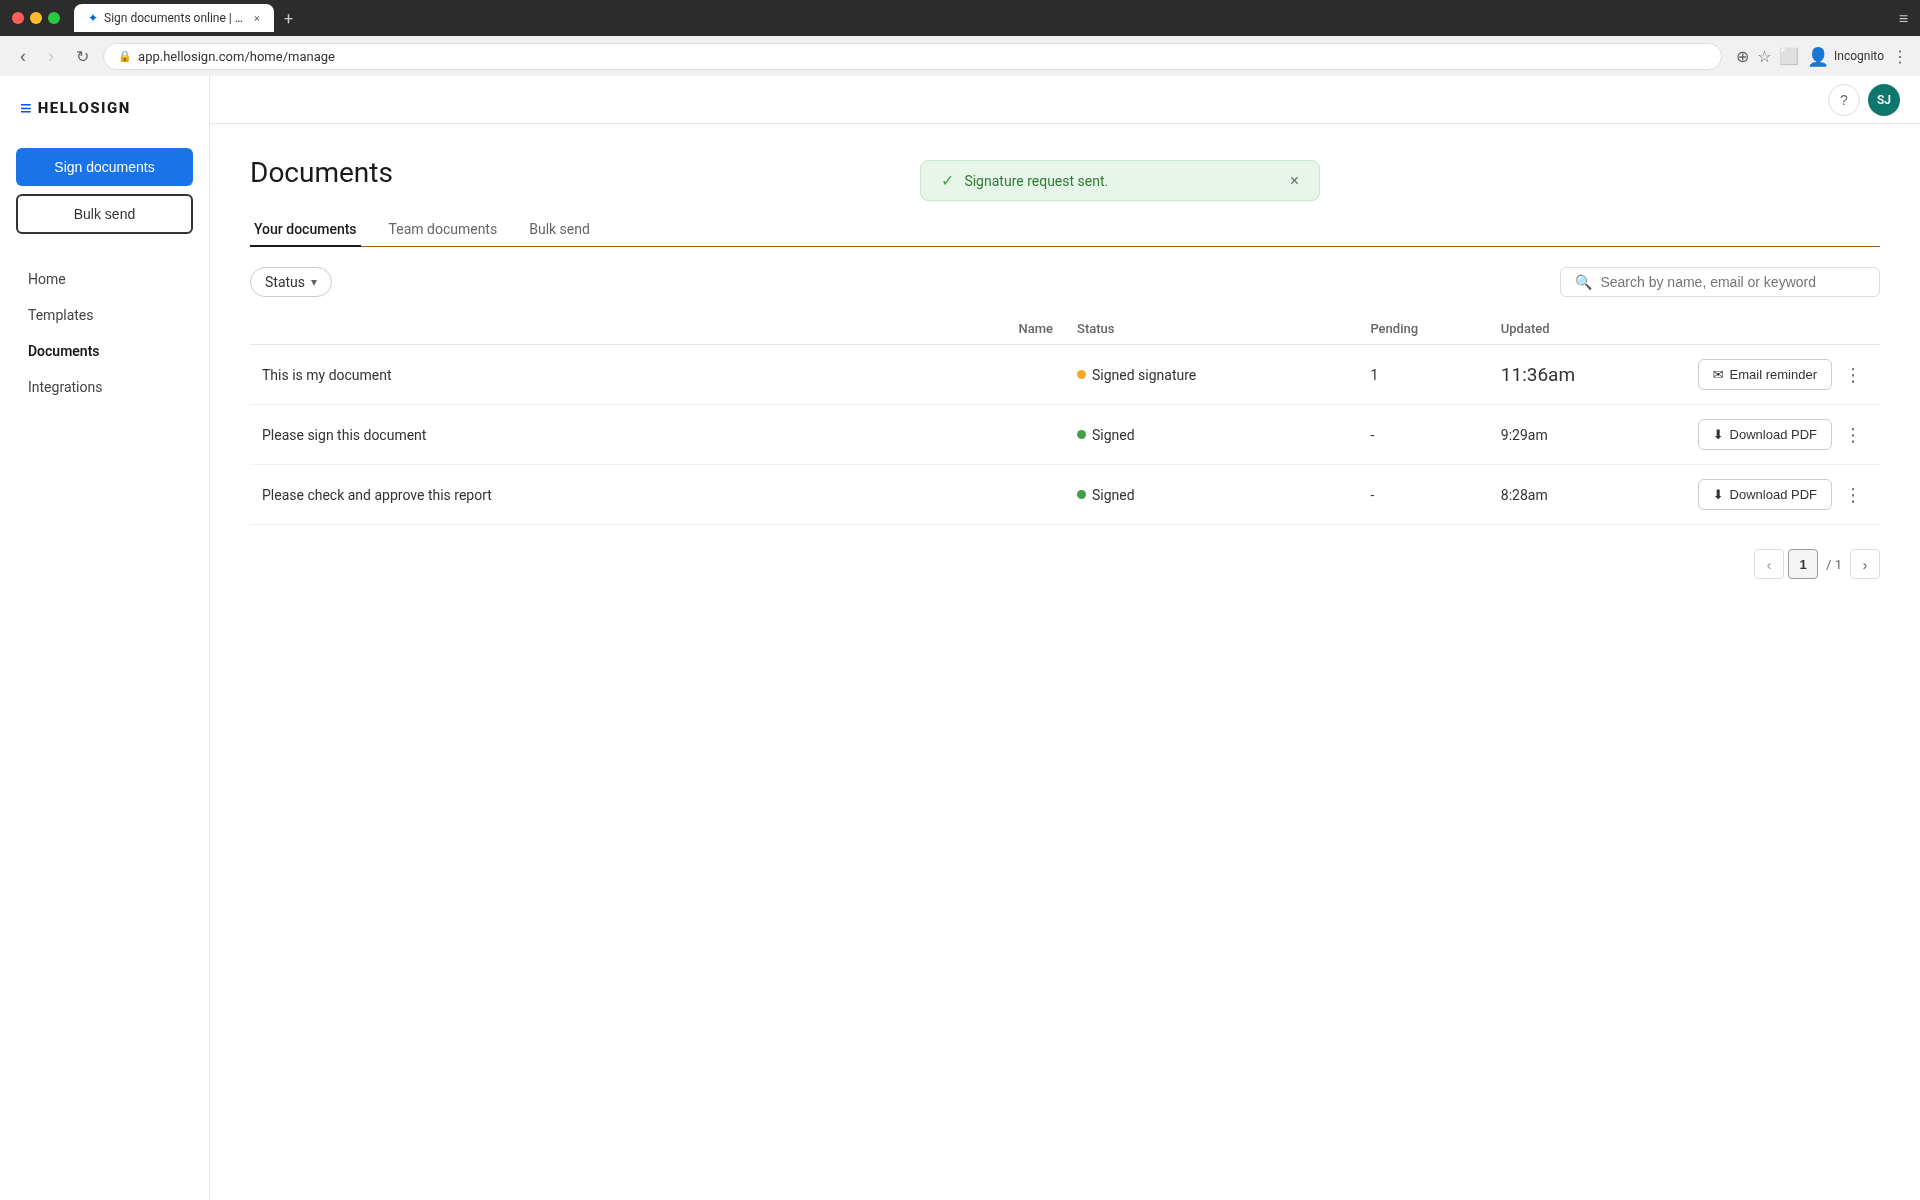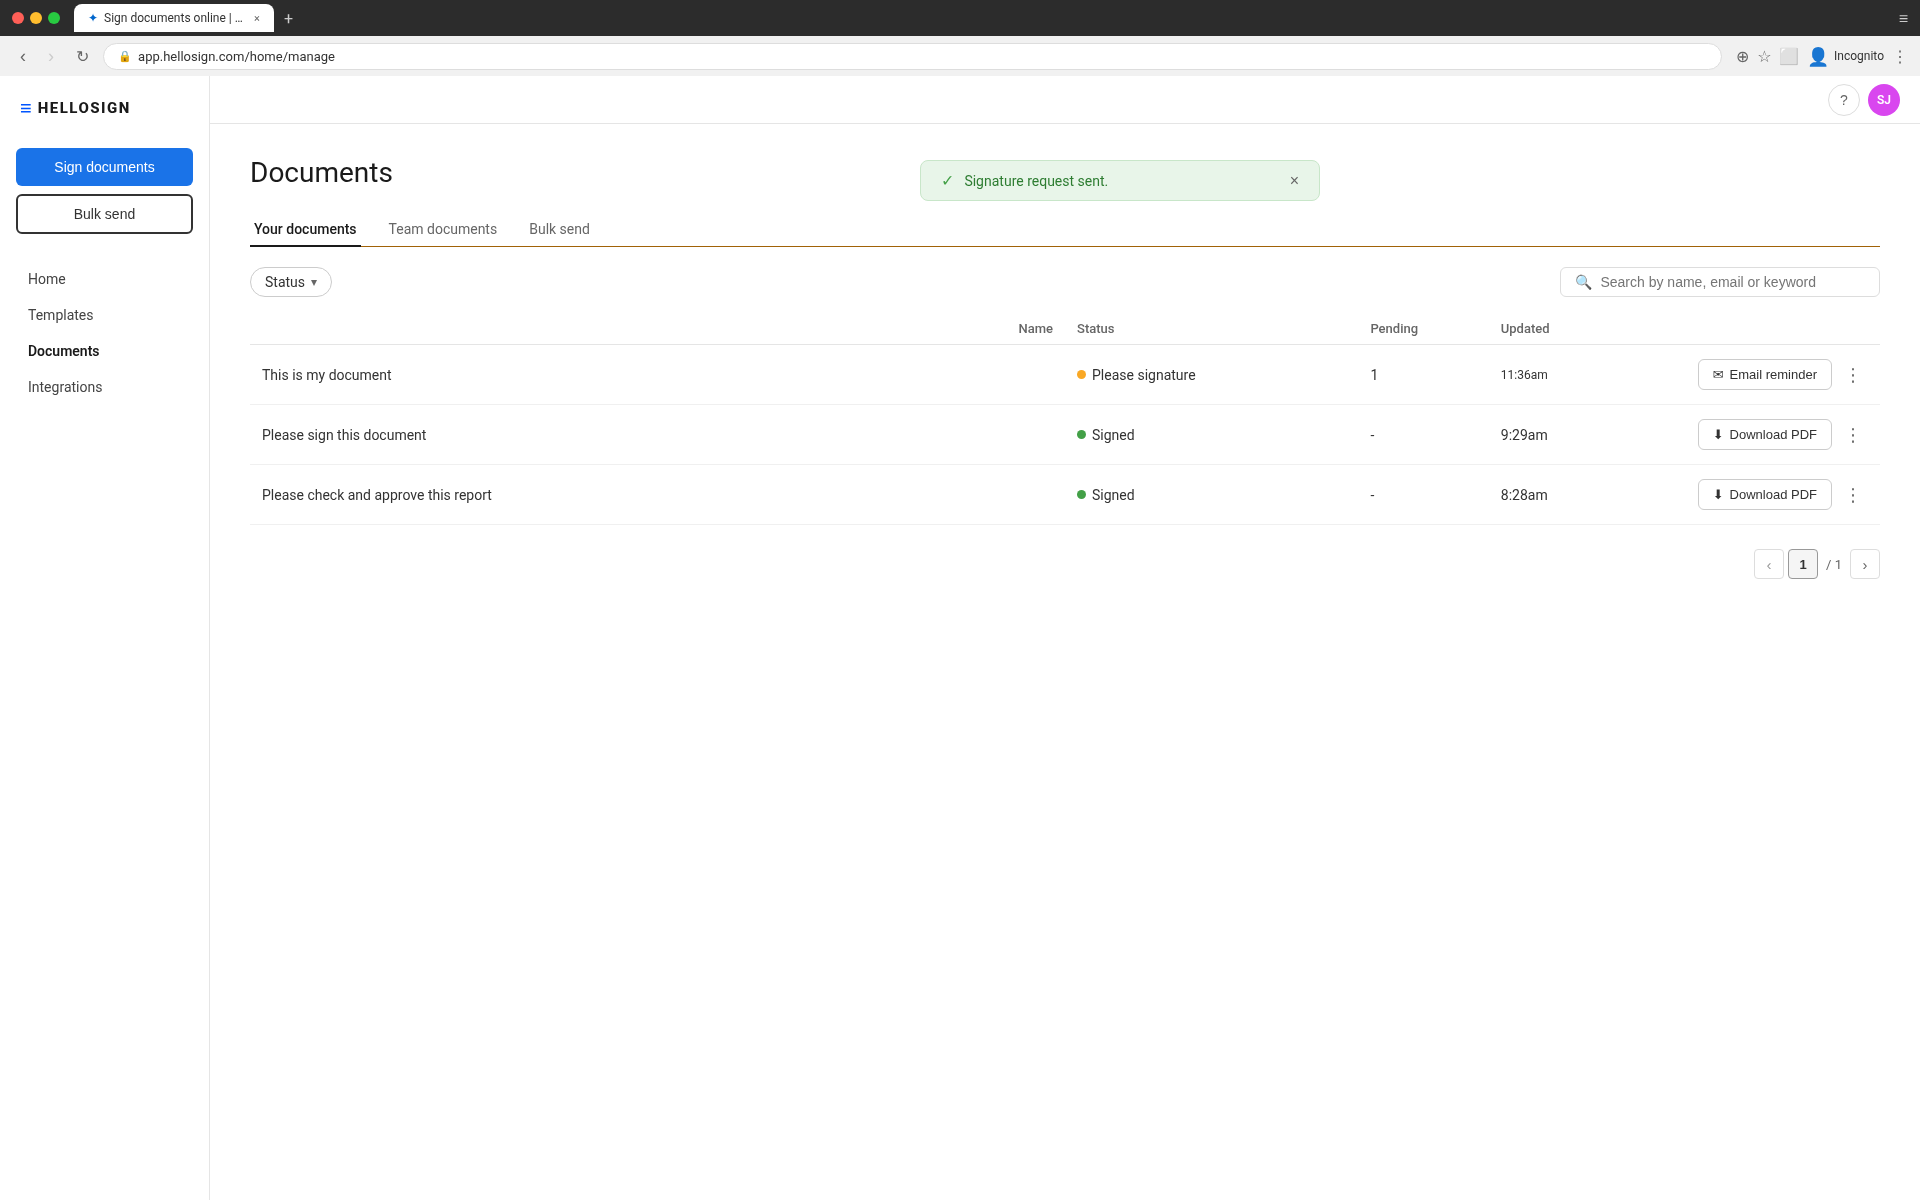--- a/index.html
+++ b/index.html
@@ -75,21 +75,21 @@
       <a style="padding:9px 12px; border-radius:6px; cursor:pointer; font-size:14px; color:#1a1a1a; font-weight:600; text-decoration:none; display:block;">Documents</a>
       <a style="padding:9px 12px; border-radius:6px; cursor:pointer; font-size:14px; color:#444; font-weight:400; text-decoration:none; display:block;">Integrations</a>
     </div>
 
   </div>
 
   <div style="flex:1; display:flex; flex-direction:column; position:relative;">
 
     <div style="height:48px; display:flex; align-items:center; justify-content:flex-end; padding:0 20px; background:#fff; border-bottom:1px solid #e5e5e5; gap:8px;">
       <button style="background:none; border:1px solid #ddd; color:#666; font-size:14px; cursor:pointer; width:32px; height:32px; border-radius:50%; display:flex; align-items:center; justify-content:center;">?</button>
-      <div style="width:32px; height:32px; border-radius:50%; background:#d946ef; color:#fff; display:flex; align-items:center; justify-content:center; font-size:12px; font-weight:600; cursor:pointer;">SJ</div>
+      <div style="width:32px; height:32px; border-radius:50%; background:#0f766e; color:#fff; display:flex; align-items:center; justify-content:center; font-size:12px; font-weight:600; cursor:pointer;">SJ</div>
     </div>
 
     <div style="flex:1; padding:32px 40px; overflow-y:auto;">
 
       <h1 style="font-size:28px; font-weight:400; color:#1a1a1a; margin-bottom:24px;">Documents</h1>
 
       <div style="display:flex; gap:24px; border-bottom:1px solid #a16207; margin-bottom:20px;">
         <div style="padding:8px 4px; font-size:14px; color:#1a1a1a; cursor:pointer; border-bottom:2px solid #1a1a1a; margin-bottom:-1px; font-weight:500;">Your documents</div>
         <div style="padding:8px 4px; font-size:14px; color:#666; cursor:pointer; border-bottom:2px solid transparent; margin-bottom:-1px;">Team documents</div>
         <div style="padding:8px 4px; font-size:14px; color:#666; cursor:pointer; border-bottom:2px solid transparent; margin-bottom:-1px;">Bulk send</div>
@@ -116,25 +116,25 @@
             <th style="text-align:right; font-size:13px; font-weight:500; color:#666; padding:8px 12px; border-bottom:1px solid #e5e5e5; width:14%;"></th>
           </tr>
         </thead>
         <tbody>
 
           <tr>
             <td style="padding:14px 12px; font-size:14px; color:#333; border-bottom:1px solid #f0f0f0; vertical-align:middle;">This is my document</td>
             <td style="padding:14px 12px; font-size:14px; color:#333; border-bottom:1px solid #f0f0f0; vertical-align:middle;">
               <div style="display:flex; align-items:center; gap:6px;">
                 <span style="width:9px; height:9px; border-radius:50%; background:#f9a825; flex-shrink:0; display:inline-block;"></span>
-                <span>Please signature</span>
+                <span>Signed signature</span>
               </div>
             </td>
             <td style="padding:14px 12px; font-size:14px; color:#333; border-bottom:1px solid #f0f0f0; vertical-align:middle;">1</td>
-            <td style="padding:14px 12px; font-size:12px; color:#333; border-bottom:1px solid #f0f0f0; vertical-align:middle;">11:36am</td>
+            <td style="padding:14px 12px; font-size:19px; color:#333; border-bottom:1px solid #f0f0f0; vertical-align:middle;">11:36am</td>
             <td style="padding:14px 12px; border-bottom:1px solid #f0f0f0; vertical-align:middle;">
               <div style="display:flex; align-items:center; justify-content:flex-end; gap:6px;">
                 <button style="display:inline-flex; align-items:center; gap:6px; border:1px solid #ccc; border-radius:6px; padding:7px 14px; font-size:13px; color:#333; background:#fff; cursor:pointer;">
                   <span>✉</span>
                   <span>Email reminder</span>
                 </button>
                 <button style="background:none; border:none; color:#666; font-size:18px; cursor:pointer; padding:4px 6px; border-radius:4px;">⋮</button>
               </div>
             </td>
           </tr>

